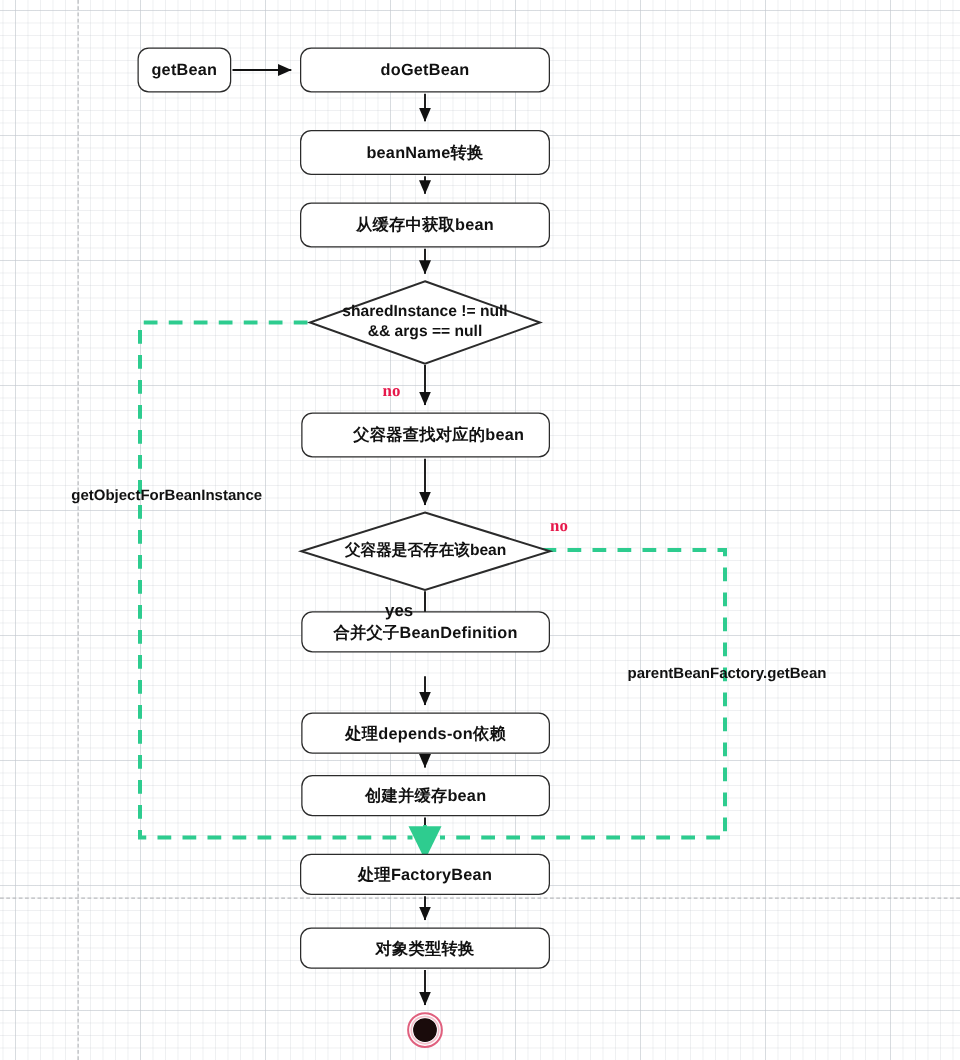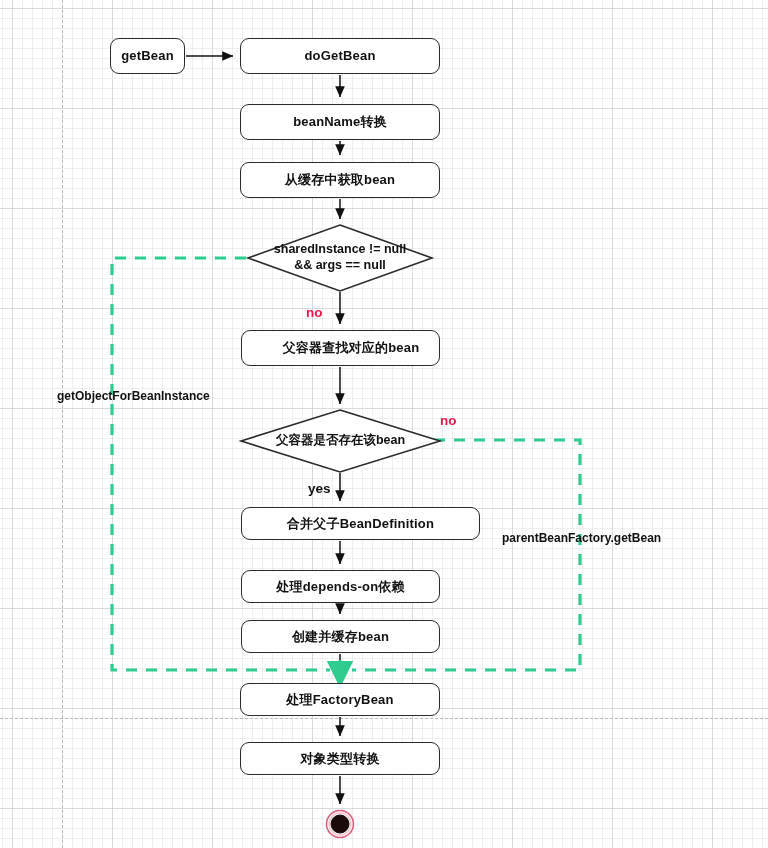--- a/index.html
+++ b/index.html
@@ -70,21 +70,21 @@
     line-height: 1.25;
     pointer-events: none;
     white-space: pre-line;
   }
   .edge-label {
     position: absolute;
     font-weight: bold;
     font-size: 13.5px;
     white-space: nowrap;
   }
-  .edge-label.no { color: #e6194b; }
+  .edge-label.no { color: #e6194b; font-family: Liberation Serif, serif; }
   .edge-label.yes { color: #111111; }
   .annot {
     position: absolute;
     font-weight: bold;
     font-size: 12px;
     color: #111111;
     white-space: nowrap;
   }
 </style>
 </head>
@@ -159,21 +159,21 @@
   </div>
 
   <div class="node" style="left:241px; top:330px; width:199px; height:36px;padding-left:21px;">
     <span>父容器查找对应的bean</span>
   </div>
 
   <div class="diamond-label" style="left:241px; top:410px; width:199px; height:62px;">
     <span>父容器是否存在该bean</span>
   </div>
 
-  <div class="node" style="left:241px; top:507px; width:239px; height:33px;">
+  <div class="node" style="left:241px; top:489px; width:199px; height:33px;">
     <span>合并父子BeanDefinition</span>
   </div>
 
   <div class="node" style="left:241px; top:570px; width:199px; height:33px;">
     <span>处理depends-on依赖</span>
   </div>
 
   <div class="node" style="left:240px; top:683px; width:200px; height:33px;">
     <span>处理FactoryBean</span>
   </div>

